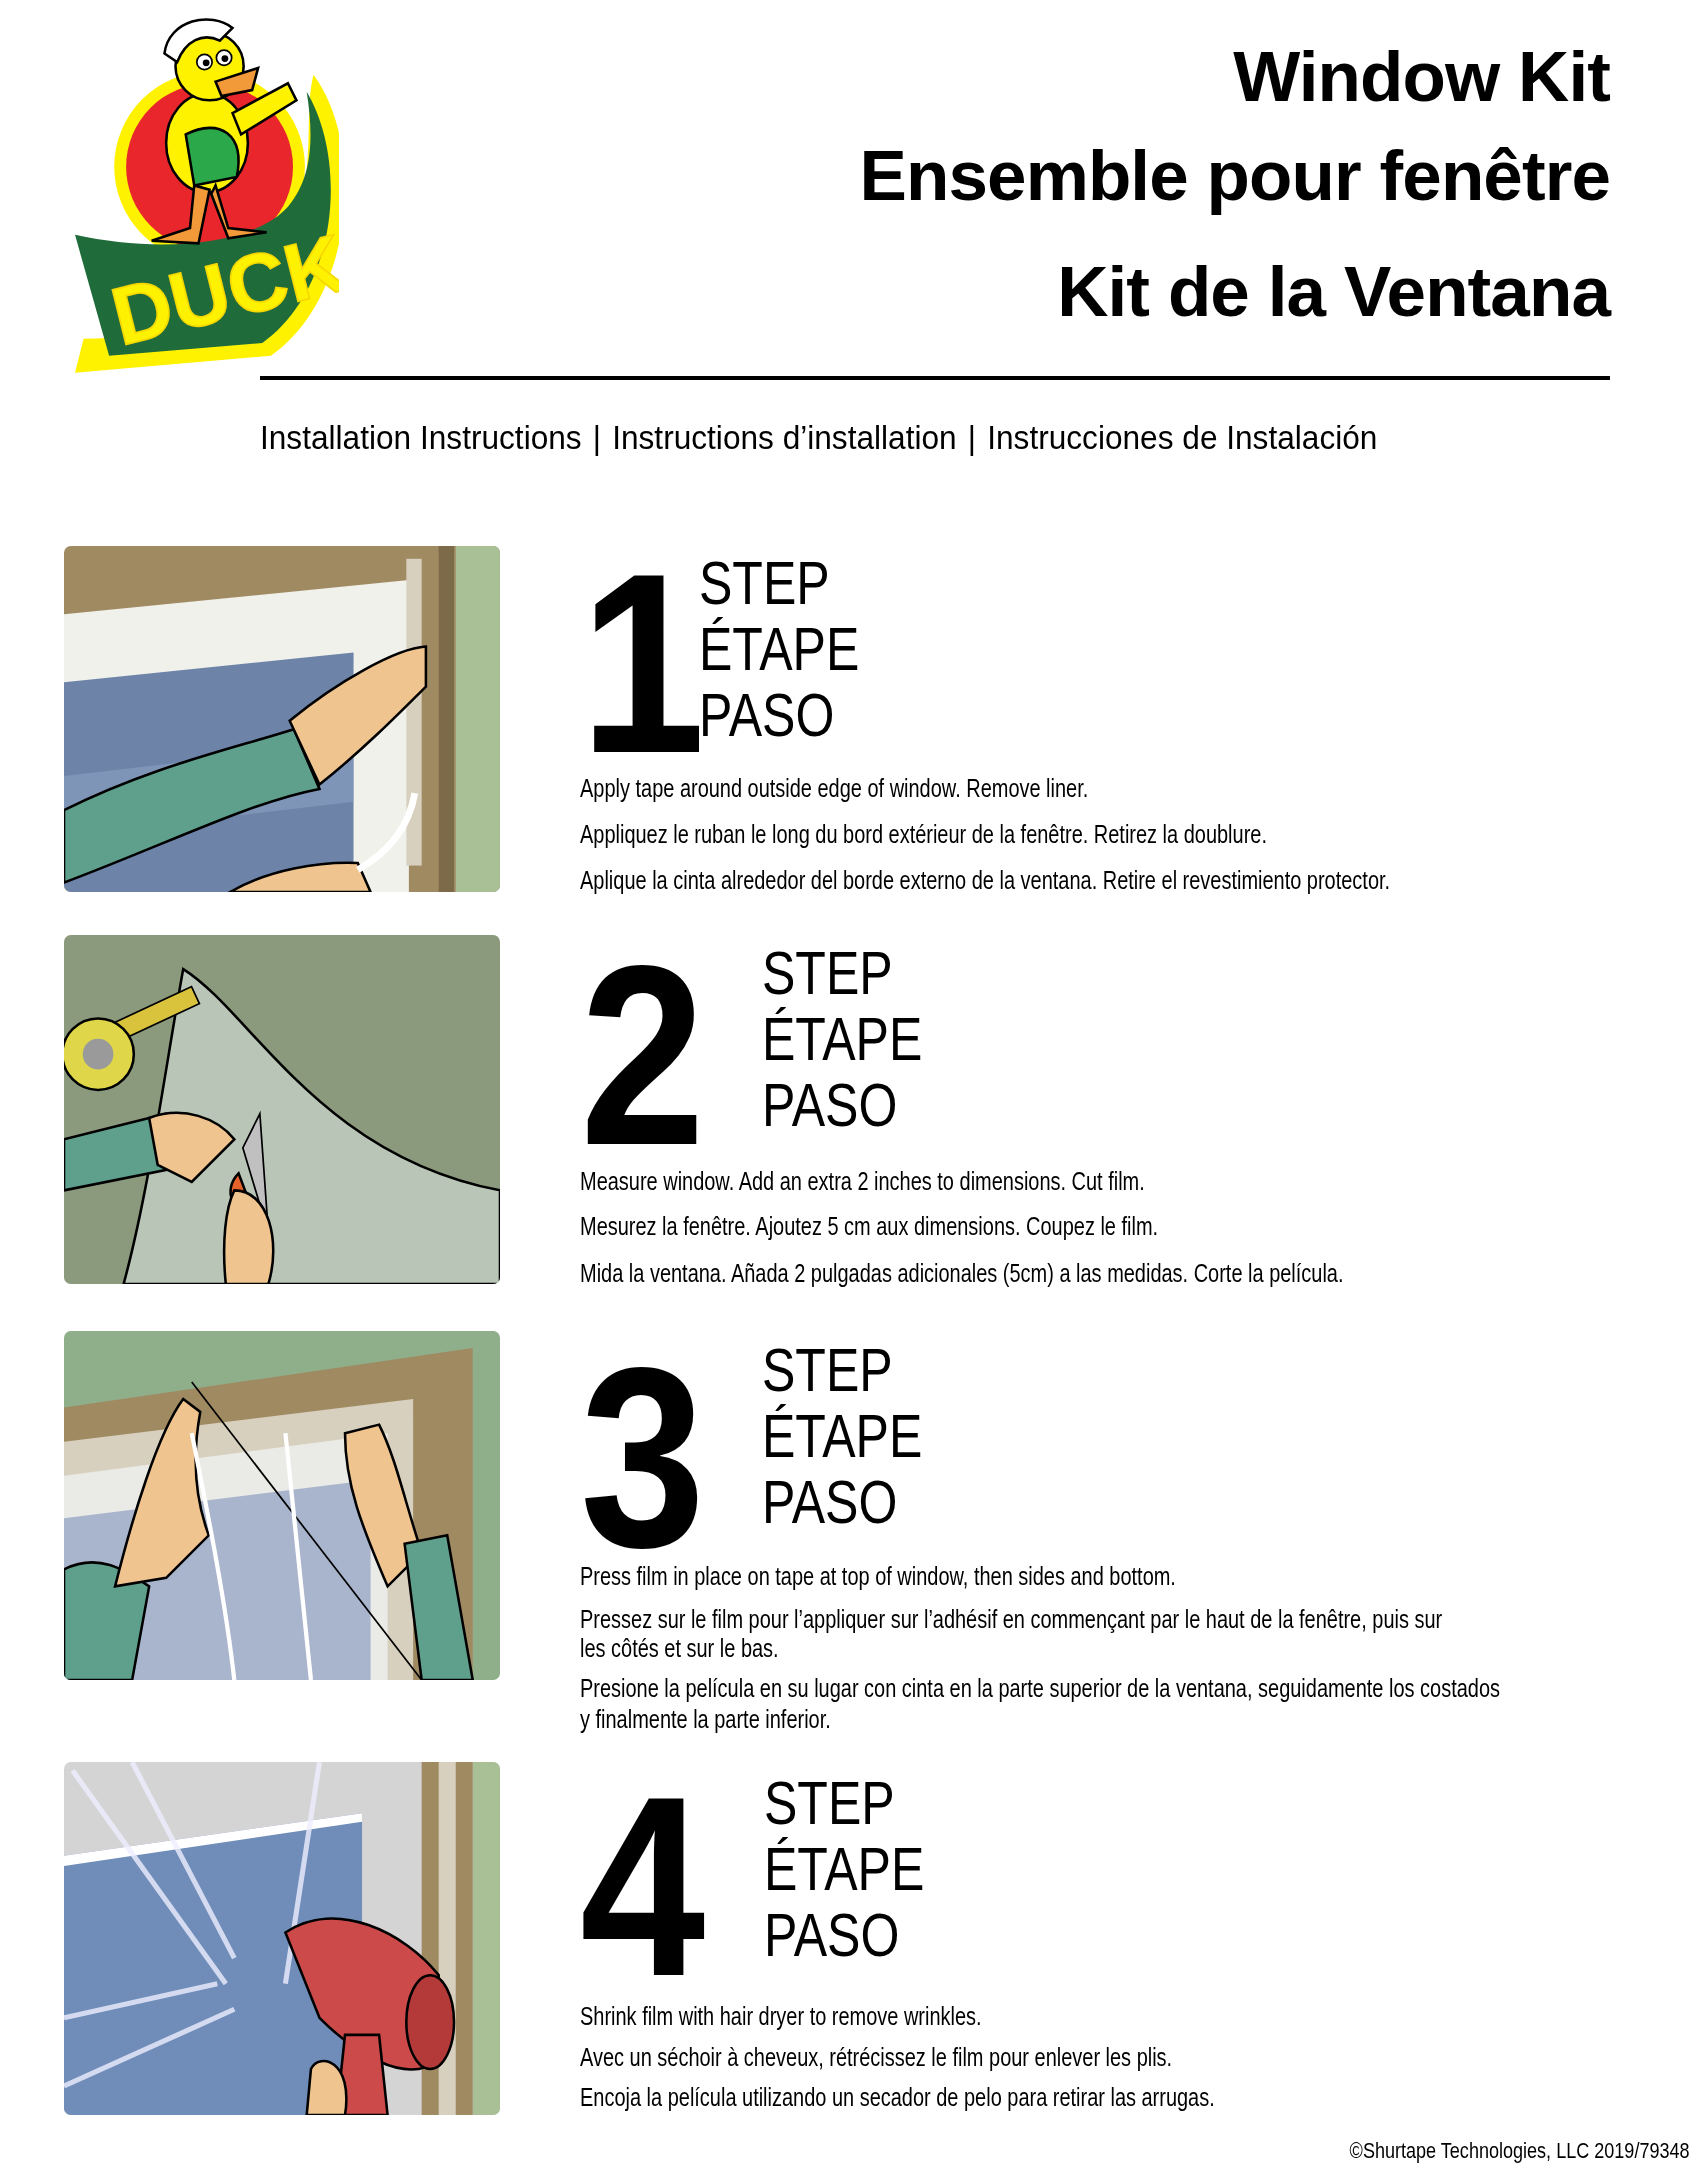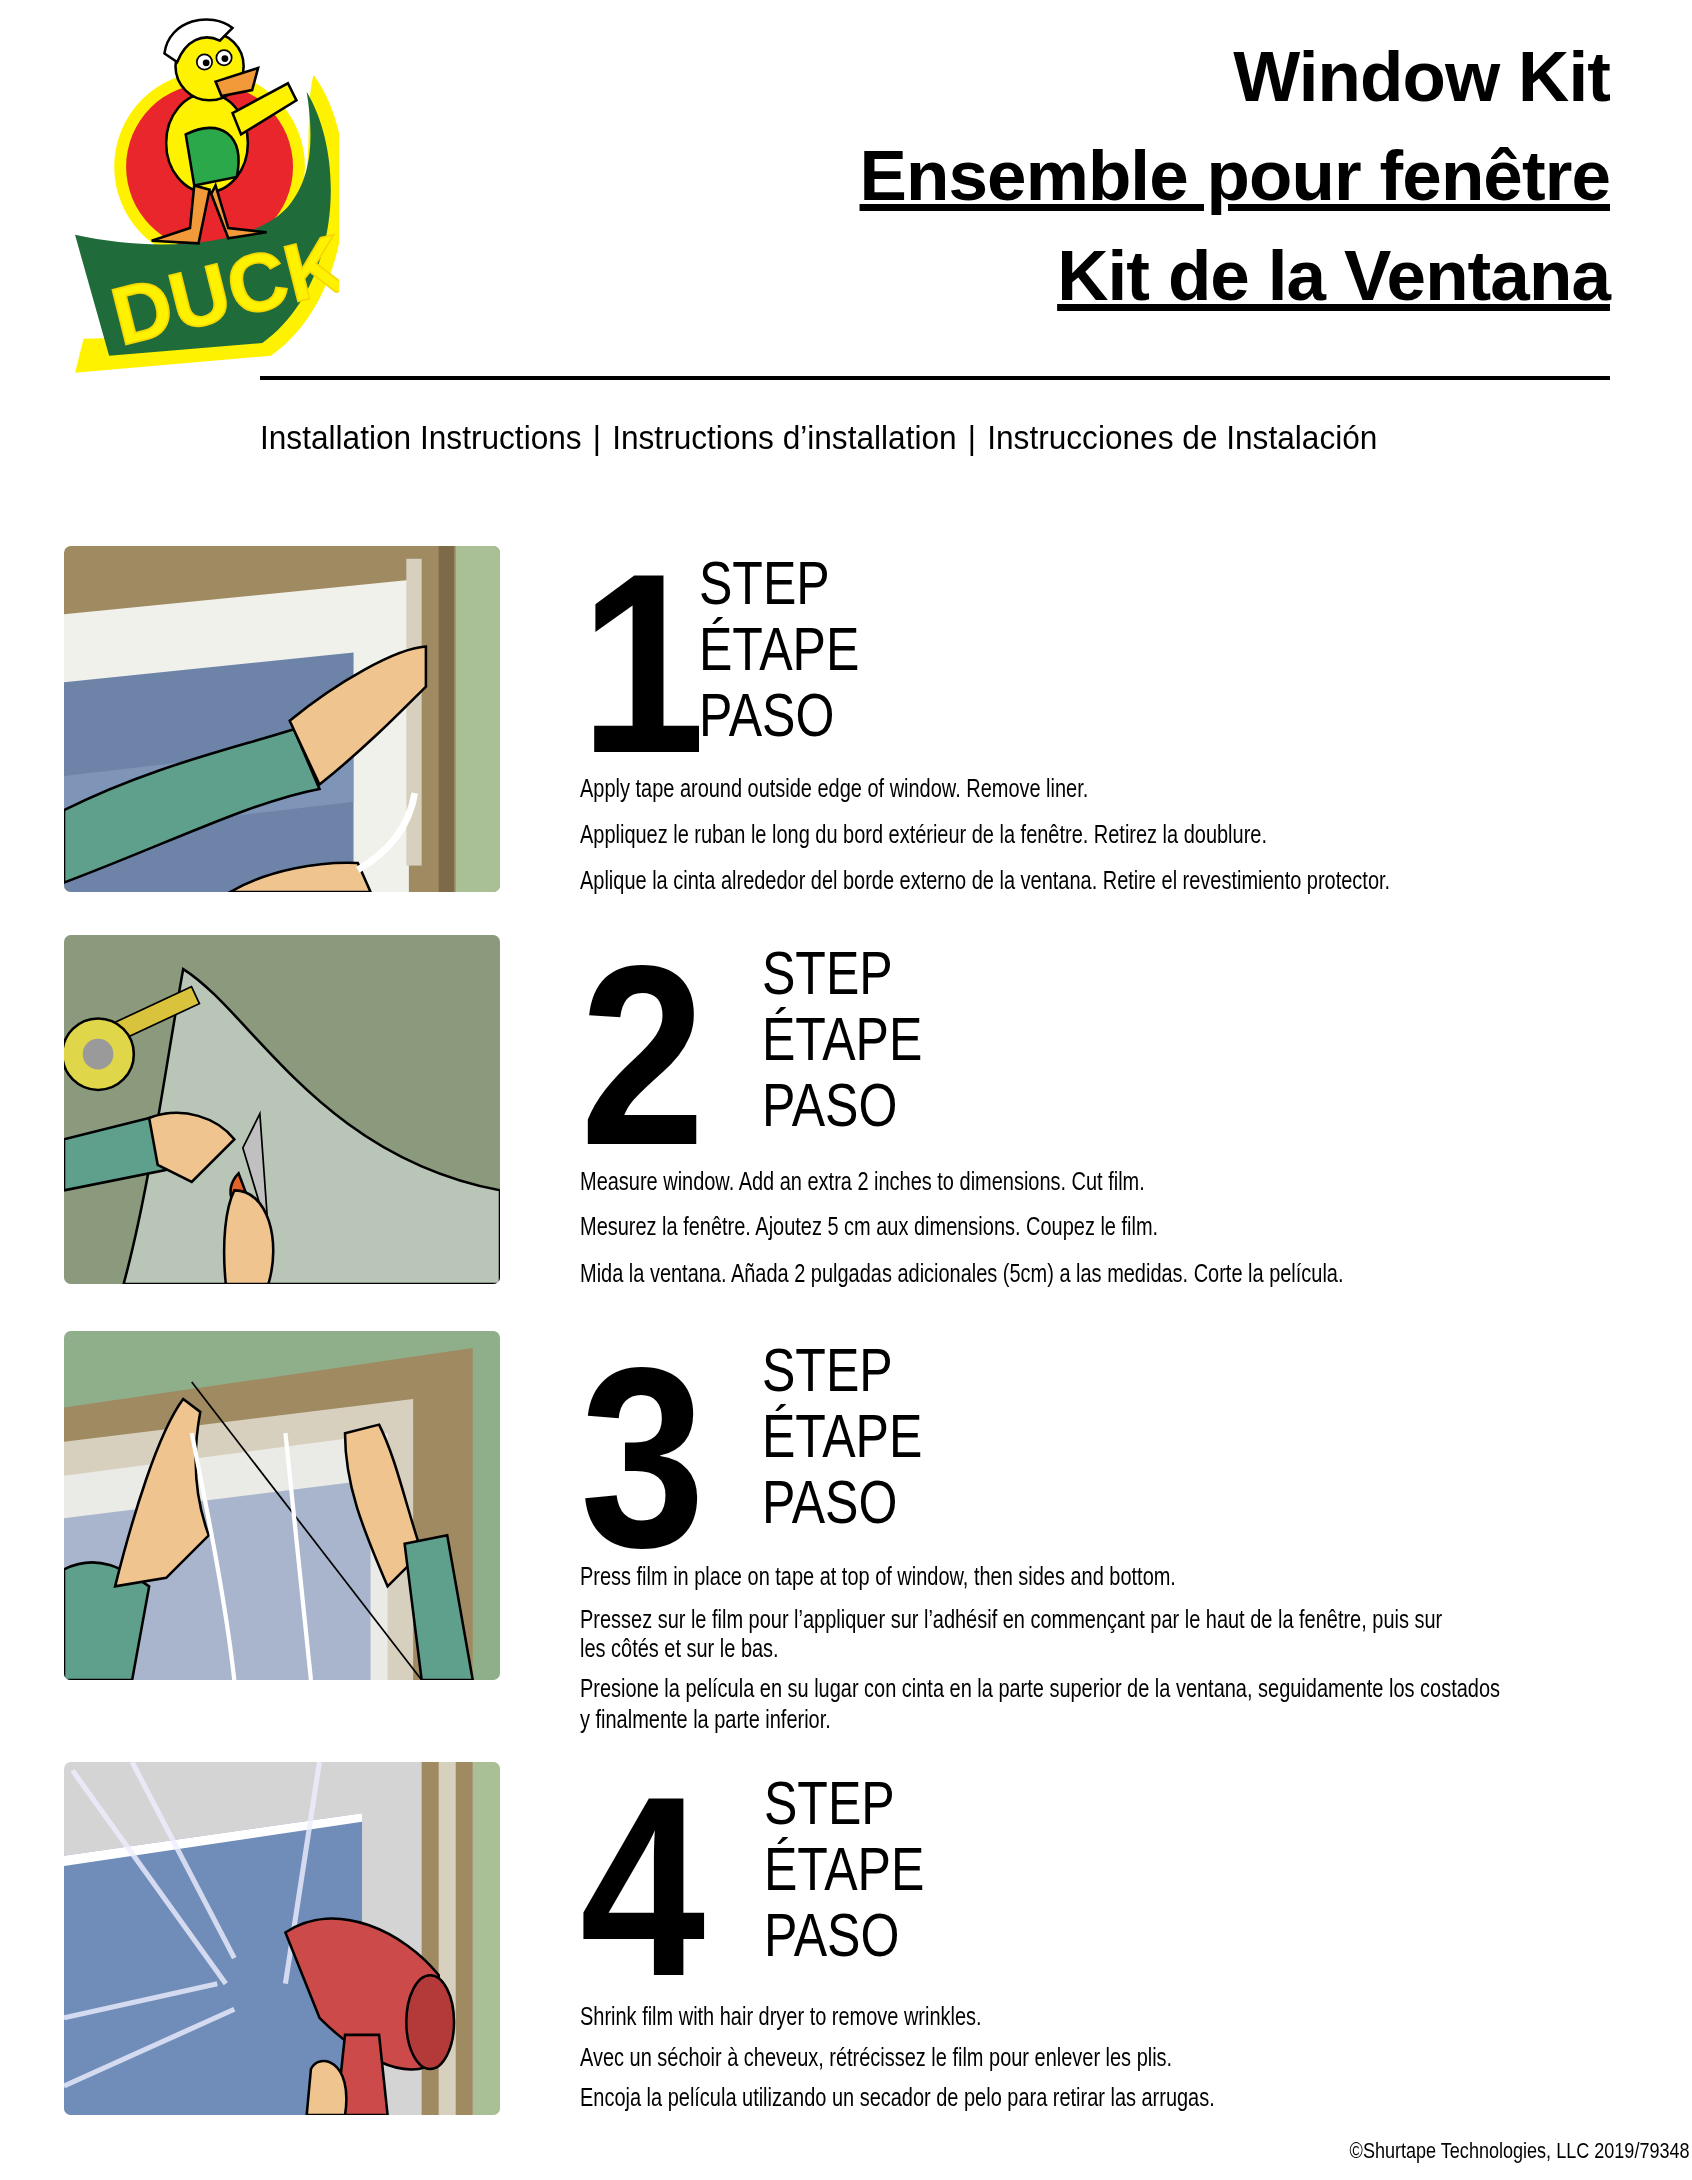--- a/index.html
+++ b/index.html
@@ -7,22 +7,22 @@
          font-family:"Liberation Sans", sans-serif; color:#000; }
   .abs { position:absolute; }
 
   
   #logo { left:58px; top:15.3px; width:281px; height:358px; }
 
   
   .title-line { position:absolute; right:83px; font-weight:bold; font-size:71px;
                 line-height:1; white-space:nowrap; letter-spacing:-0.9px; }
   #title-1 { top:41px; }
-  #title-2 { top:140px;text-decoration:underline; }
-  #title-3 { top:240px;text-decoration:underline; }
+  #title-2 { top:140px; }
+  #title-3 { top:256px; }
   #rule { left:260px; top:376px; width:1350px; height:4.3px; background:#000; }
   #subtitle { left:260px; top:417px; width:1350px; font-size:34px; line-height:41px;
               white-space:nowrap; transform-origin:left top; transform:scaleX(0.93); }
   #subtitle .sep { margin:0 12px; }
 
   
   .panel { position:absolute; left:64px; width:436px; border-radius:6.8px; overflow:hidden; }
   .panel svg { display:block; width:100%; height:100%; }
 
   

